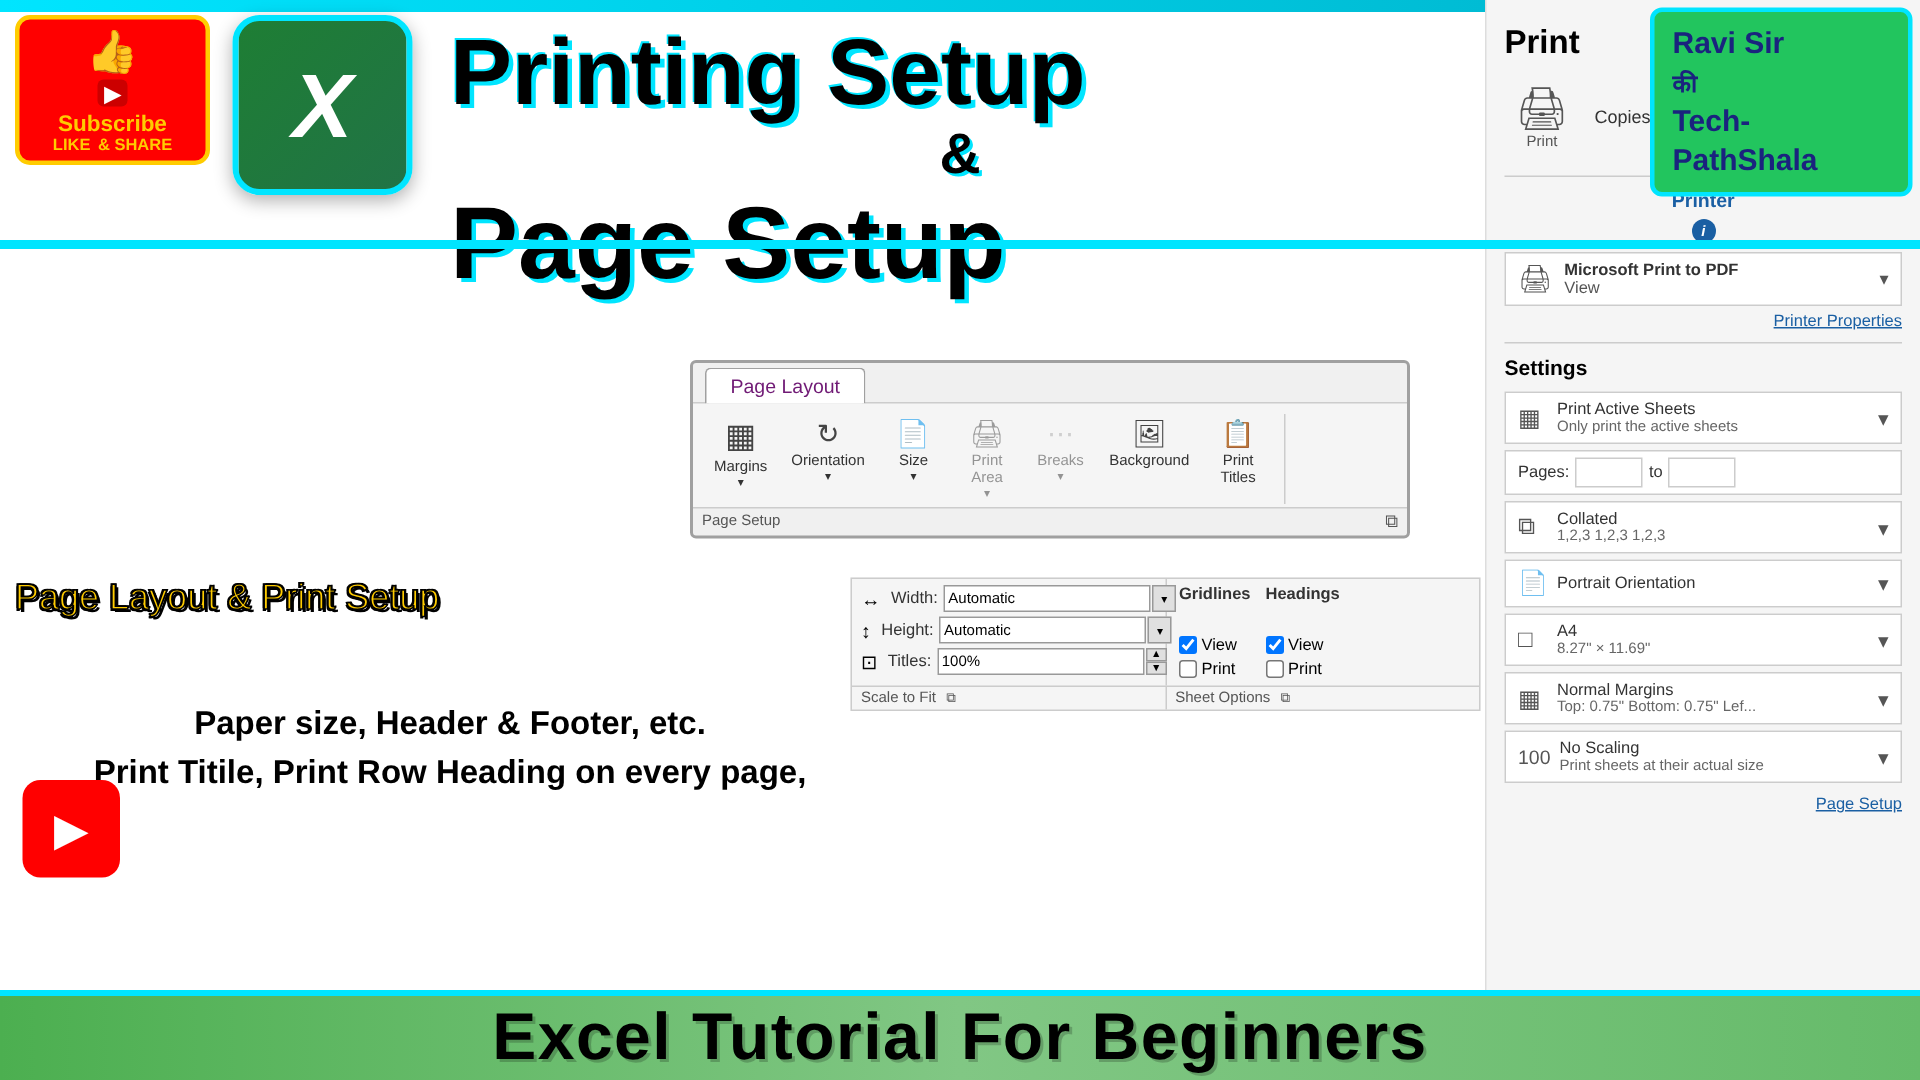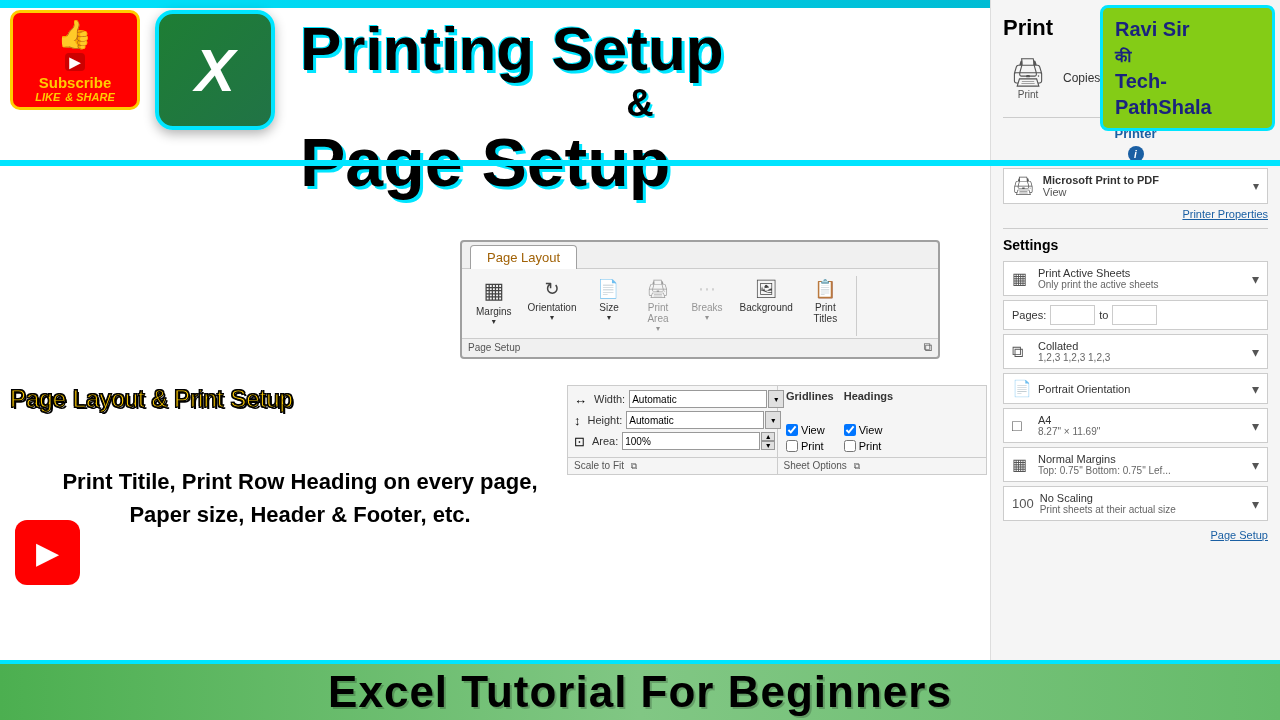--- a/index.html
+++ b/index.html
@@ -57,21 +57,20 @@
       background: #cc0000;
       border-radius: 4px;
       padding: 1px 5px;
       margin-bottom: 3px;
     }
     .like-share {
       display: flex;
       gap: 5px;
       font-size: 11px;
       color: #ffcc00;
-      font-style: italic;
     }
 
     
     .excel-logo {
       position: absolute;
       top: 10px;
       left: 155px;
       width: 120px;
       height: 120px;
       background: linear-gradient(135deg, #1e7e34, #217346);
@@ -140,21 +139,21 @@
       border-radius: 4px;
     }
 
     .ribbon-tab {
       display: inline-block;
       background: white;
       border: 1px solid #a0a0a0;
       border-bottom: none;
       padding: 4px 16px;
       font-size: 13px;
-      color: #a16207;
+      color: #701a75;
       font-weight: 500;
       border-radius: 4px 4px 0 0;
       margin: 0 4px;
       position: relative;
       top: 1px;
     }
 
     .ribbon-body {
       background: #f5f5f5;
       border-top: 1px solid #ccc;
@@ -575,21 +574,21 @@
       display: block;
       margin-top: 8px;
     }
 
     
     .ravi-logo {
       position: absolute;
       top: 5px;
       right: 5px;
       width: 175px;
-      background: #84cc16;
+      background: #22c55e;
       border: 3px solid #00e5ff;
       border-radius: 8px;
       padding: 8px 12px;
       font-family: 'Arial Black', Arial, sans-serif;
       font-weight: 900;
       font-size: 20px;
       color: #1a237e;
       line-height: 1.3;
       z-index: 10;
     }
@@ -704,21 +703,21 @@
         <div class="input-row">
           <span style="font-size:13px; margin-right:3px;">↕</span>
           <label>Height:</label>
           <div style="flex:1; display:flex; gap:1px;">
             <input type="text" value="Automatic" style="flex: 1 1 0%; height: 18px; font-size: 10px; border: 1px solid rgb(153, 153, 153);">
             <div class="dropdown-btn">▾</div>
           </div>
         </div>
         <div class="input-row">
           <span style="font-size:13px; margin-right:3px;">⊡</span>
-          <label>Area:</label>
+          <label>Titles:</label>
           <div style="flex:1; display:flex; gap:1px;">
             <input type="text" value="100%" style="flex: 1 1 0%; height: 18px; font-size: 10px; border: 1px solid rgb(153, 153, 153);">
             <div style="display:flex; flex-direction:column; width:14px;">
               <div style="height:9px; background:#e0e0e0; border:1px solid #999; font-size:7px; display:flex; align-items:center; justify-content:center;">▲</div>
               <div style="height:9px; background:#e0e0e0; border:1px solid #999; font-size:7px; display:flex; align-items:center; justify-content:center;">▼</div>
             </div>
           </div>
         </div>
       </div>
 
@@ -758,22 +757,22 @@
       <div class="bottom-label">
         <span>Sheet Options</span>
         <span class="bottom-label-icon">⧉</span>
       </div>
     </div>
   </div>
 
   <div class="page-layout-subtitle">Page Layout &amp; Print Setup</div>
 
   <div class="description">
+    <div>Paper size, Header &amp; Footer, etc.</div>
     <div>Print Titile, Print Row Heading on every page,</div>
-    <div>Paper size, Header &amp; Footer, etc.</div>
   </div>
 
   <div class="yt-button">
     <span style="font-size:30px;">▶</span>
   </div>
 
 </div>
 
 <div class="cyan-line"></div>
 

